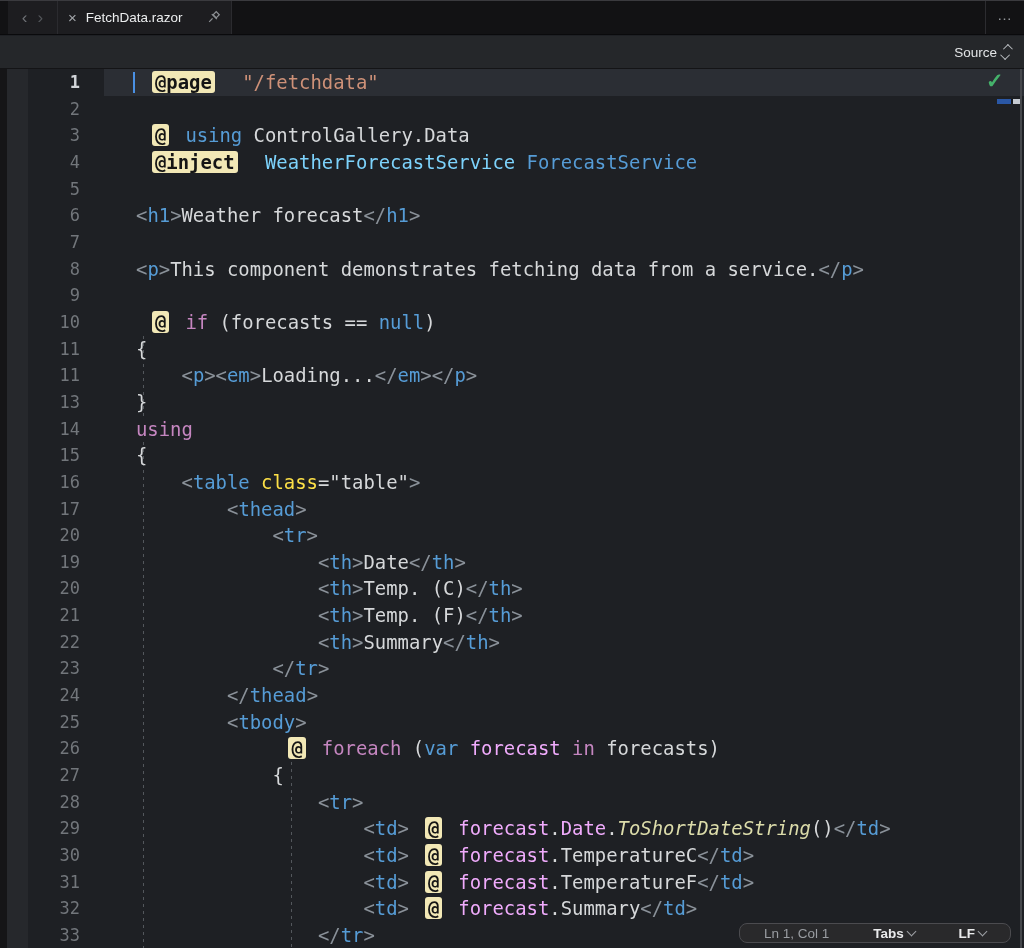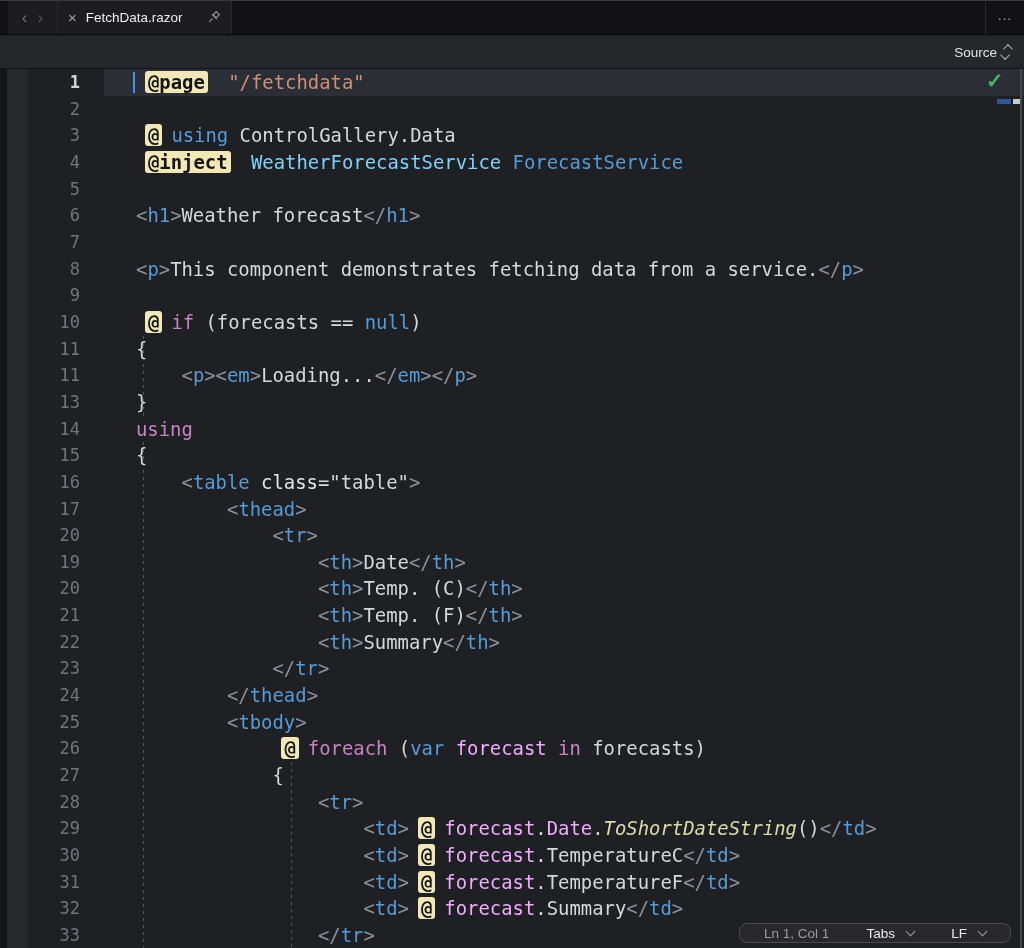--- a/index.html
+++ b/index.html
@@ -73,34 +73,34 @@
   .code{
     margin-left:56px;white-space:pre;
     font-family:"DejaVu Sans Mono",monospace;font-size:18.9px;line-height:26.666px;
     color:#d6d8da;
   }
   .tk-txt{color:#d6d8da;}
   .tk-punc{color:#8a9199;}
   .tk-tag{color:#569cd6;}
   .tk-kwb{color:#569cd6;}
   .tk-kw{color:#c586c0;}
-  .tk-attr{color:#e5e5e5;}
+  .tk-attr{color:#fde047;}
   .tk-var{color:#f0abfc;}
   .tk-str{color:#ce9178;}
   .tk-fn{color:#dcdcaa;font-style:italic;}
   .tk-type{color:#7dd3fc;}
-  .tk-hl{background:#f2e8b6;color:#151515;font-weight:700;border-radius:3px;padding:0 3px;margin:0 9px;}
+  .tk-hl{background:#f2e8b6;color:#151515;font-weight:700;border-radius:3px;padding:0 3px;margin:0 16px;}
   
   .status-pill{
     position:absolute;right:13px;bottom:5px;width:272px;height:20px;
     background:#29292b;border:1.5px solid #4b4b4f;border-radius:8px;
     display:flex;align-items:center;justify-content:space-between;padding:0 24px;z-index:8;
   }
   .pill-pos{color:#9a9da2;font-size:13.5px;}
-  .pill-item{display:flex;align-items:center;gap:12px;color:#e9eaec;font-size:13.5px;font-weight:400;}
+  .pill-item{display:flex;align-items:center;gap:4px;color:#e9eaec;font-size:13.5px;font-weight:700;}
   .chev-down{width:7px;height:7px;border:solid #9da0a5;border-width:0 1.6px 1.6px 0;transform:rotate(45deg);margin-top:-4px;display:block;}
 </style>
 </head>
 <body>
 
 <div id="app">
 
   <div class="tabbar">
     <div class="navbox">
       <span class="nav-chev">‹</span>

